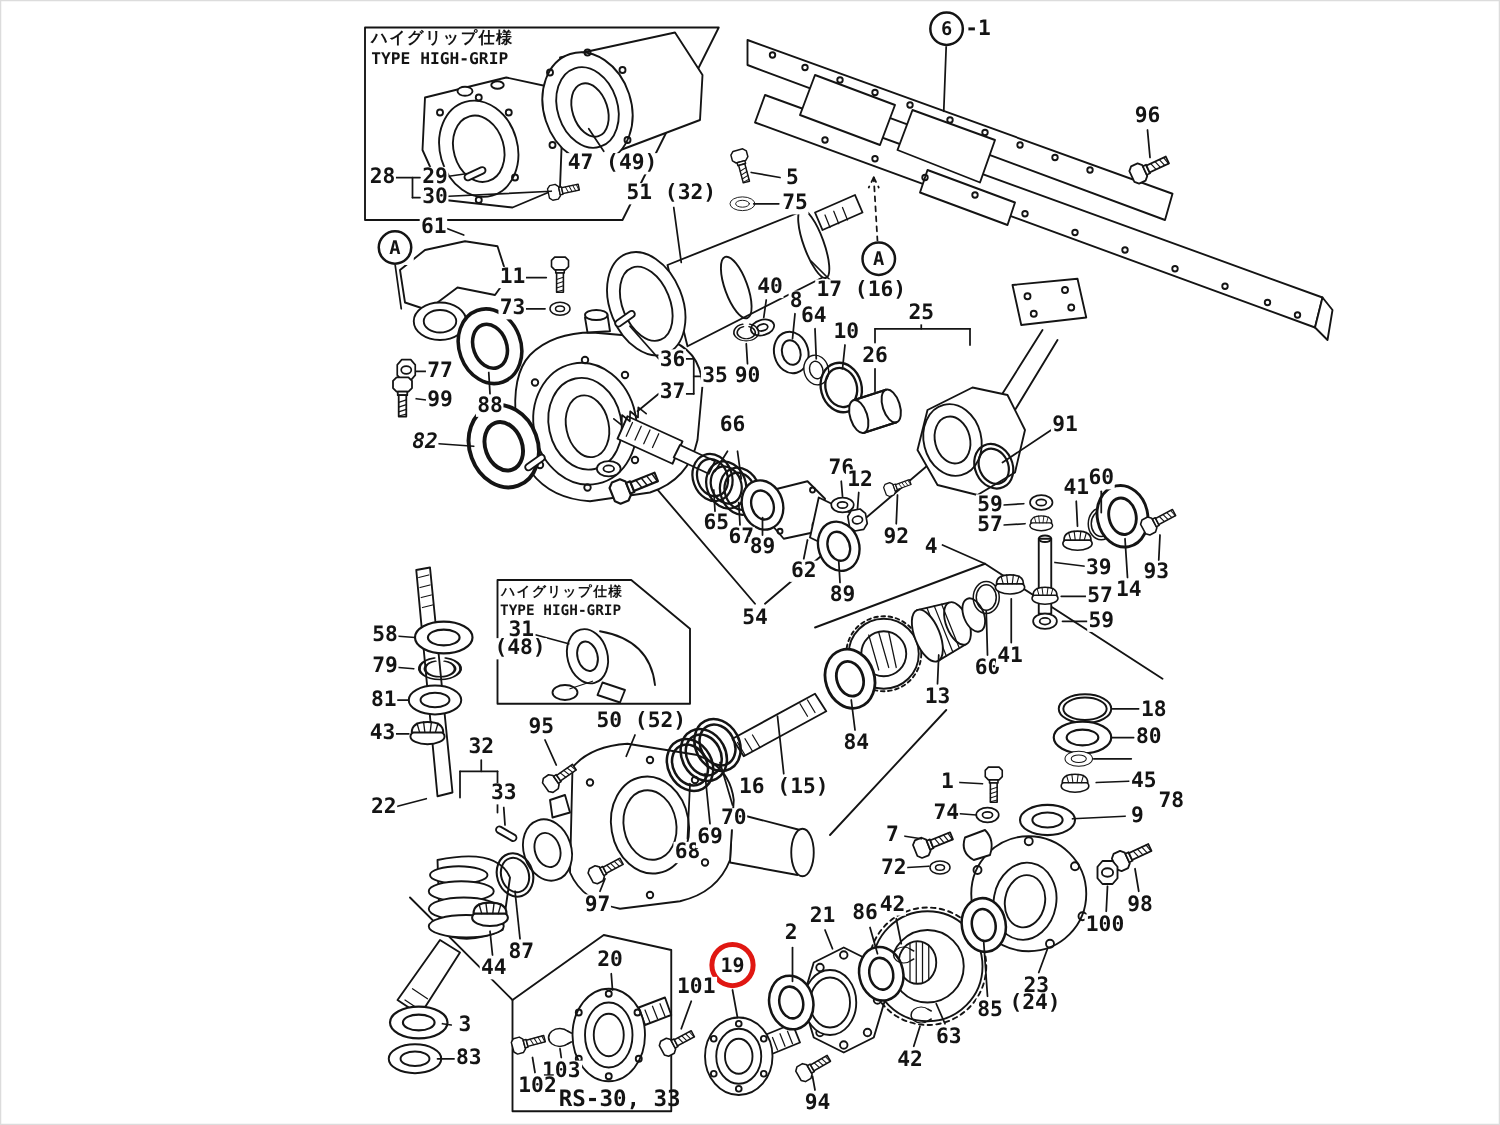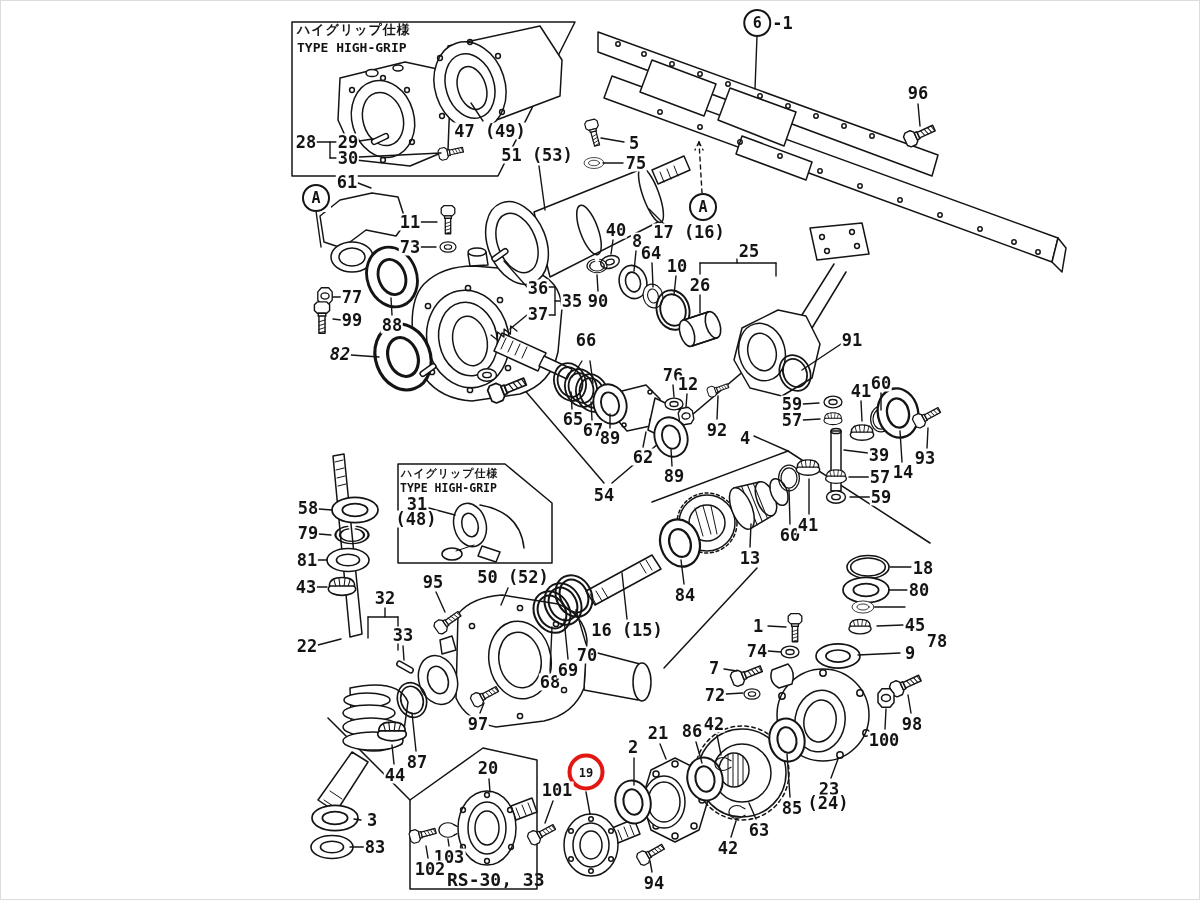--- a/index.html
+++ b/index.html
@@ -9,21 +9,21 @@
   .stage svg{position:absolute;left:0;top:0;}
   #art *{stroke:var(--ink,#141414);stroke-width:1.5;fill:none;stroke-linecap:round;stroke-linejoin:round;}
   #art .f{fill:#fff;}
   #art .thin{stroke-width:1;}
   #leaders line{stroke:var(--ink,#141414);stroke-width:1.4;}
   .callout{position:absolute;transform:translate(-50%,-50%);display:flex;align-items:center;gap:1px;
     font-weight:bold;font-size:17px;line-height:1;color:var(--ink,#141414);white-space:nowrap;
     background:#fff;padding:0 1px;z-index:3;}
   .callout .circ{display:flex;align-items:center;justify-content:center;width:24px;height:24px;
     border:2px solid var(--ink,#141414);border-radius:50%;font-size:15px;background:#fff;}
-  .callout .circ.red{width:29px;height:29px;border:4.5px solid var(--hl,#e01712);font-size:12px;}
+  .callout .circ.red{width:29px;height:29px;border:4.5px solid var(--hl,#e01712);font-size:16px;}
   .inset-title-jp{position:absolute;font-weight:bold;font-size:13px;letter-spacing:1px;color:var(--ink);z-index:3;
     font-family:"DejaVu Sans","Liberation Sans",sans-serif;}
   .inset-title-en{position:absolute;font-weight:bold;font-size:13px;color:var(--ink);z-index:3;}
   .inset-title-jp.small{font-size:11px;}
   .inset-title-en.small{font-size:11.5px;}
   .model-label{position:absolute;font-weight:bold;font-size:18px;color:var(--ink);z-index:3;}
   #labels{position:absolute;inset:0;z-index:3;}
 </style>
 </head>
 <body>
@@ -571,21 +571,21 @@
       <div class="callout" style="left: 538px; top: 288px;">
         <span>36</span>
       </div>
       <div class="callout" style="left: 572px; top: 301px;">
         <span>35</span>
       </div>
       <div class="callout" style="left: 538px; top: 314px;">
         <span>37</span>
       </div>
       <div class="callout" style="left: 537px; top: 155px;">
-        <span>51 (53)</span>
+        <span>51 (32)</span>
       </div>
       <div class="callout" style="left: 634px; top: 143px;">
         <span>5</span>
       </div>
       <div class="callout" style="left: 636px; top: 163px;">
         <span>75</span>
       </div>
       <div class="callout" style="left: 689px; top: 232px;">
         <span>17 (16)</span>
       </div>
@@ -607,21 +607,21 @@
       </div>
       <div class="callout" style="left: 651px; top: 253px;">
         <span>64</span>
       </div>
       <div class="callout" style="left: 677px; top: 266px;">
         <span>10</span>
       </div>
       <div class="callout" style="left: 700px; top: 285px;">
         <span>26</span>
       </div>
-      <div class="callout" style="left: 737px; top: 251px; margin-left: 12px;">
+      <div class="callout" style="left: 737px; top: 251px;">
         <span>25</span>
       </div>
       <div class="callout" style="left: 598px; top: 301px;">
         <span>90</span>
       </div>
       <div class="callout" style="left: 852px; top: 340px;">
         <span>91</span>
       </div>
       <div class="callout" style="left: 717px; top: 430px;">
         <span>92</span>

